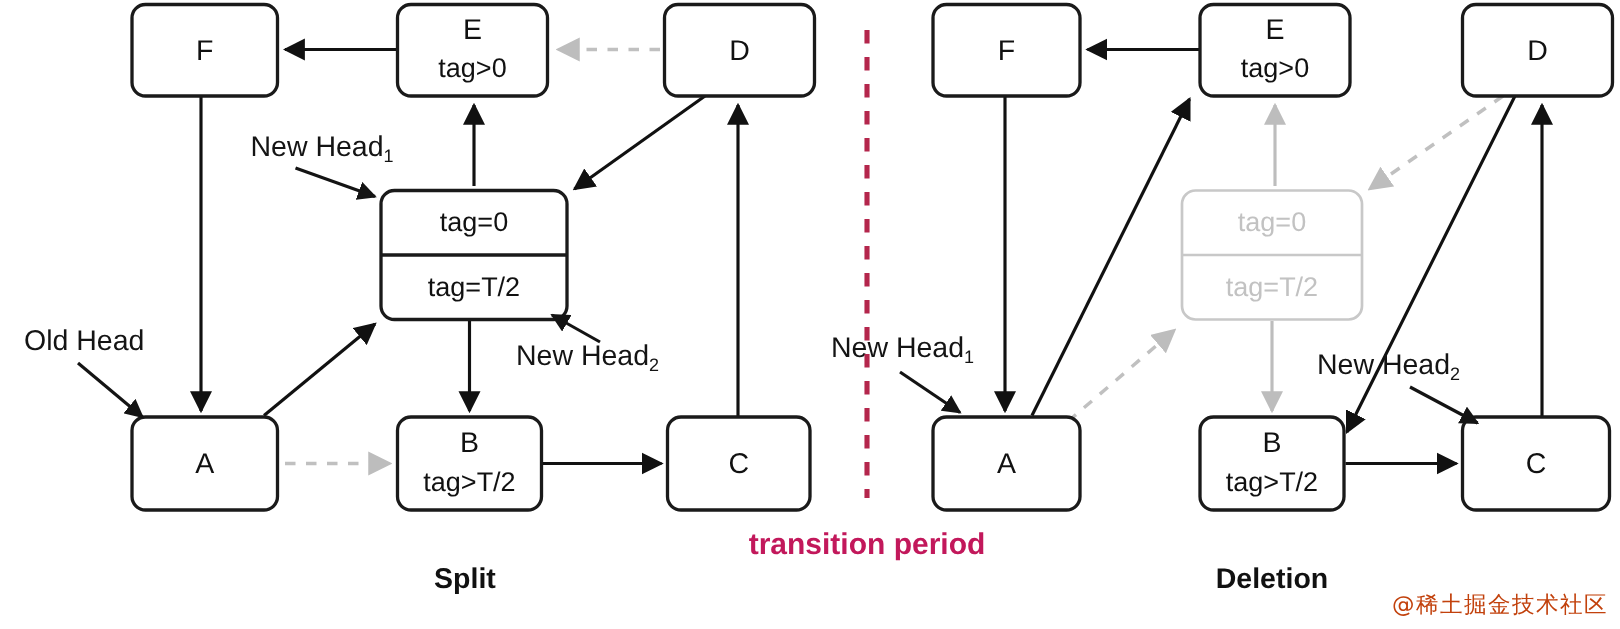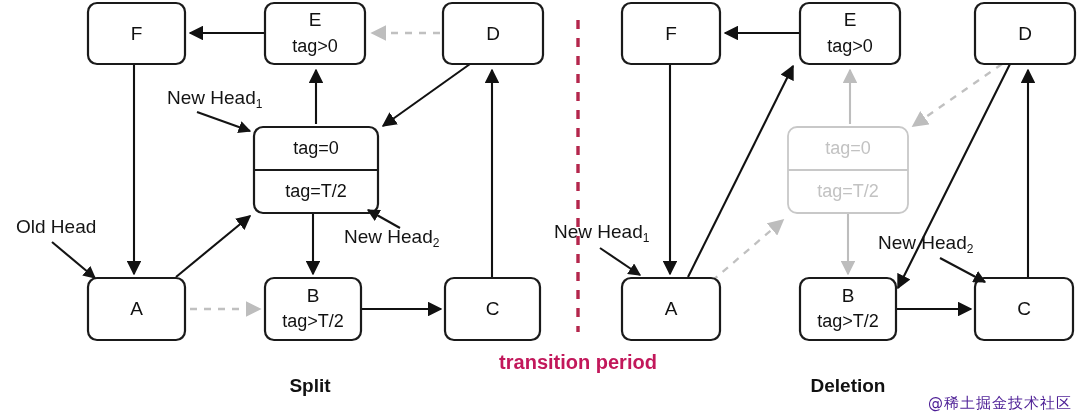--- a/index.html
+++ b/index.html
@@ -15,21 +15,21 @@
   .node-label.faded,.node-sub.faded{fill:#c2c2c2;}
   .edge{stroke:#111111;stroke-width:2.1;fill:none;}
   .edge.grey{stroke:#bdbdbd;stroke-width:2.1;}
   .edge.dashed{stroke:#c0c0c0;stroke-width:2.3;stroke-dasharray:7 7;}
   .edge.plain{stroke:#111111;stroke-width:2.1;}
   .annot{font-family:"Liberation Sans",sans-serif;font-size:19px;fill:#141414;}
   .annot .sub{font-size:12px;}
   .caption{font-family:"Liberation Sans",sans-serif;font-size:19px;font-weight:bold;fill:#111111;text-anchor:middle;}
   .transition-label{font-family:"Liberation Sans",sans-serif;font-size:20px;font-weight:bold;fill:#c2185b;text-anchor:middle;}
   .split-line{stroke:#b4264c;stroke-width:3.4;stroke-dasharray:9 9;stroke-linecap:butt;}
-  .watermark{position:absolute;right:8px;bottom:6px;font-family:"DejaVu Sans",sans-serif;font-size:15px;color:#4c1d95;letter-spacing:1px;white-space:nowrap;}
+  .watermark{position:absolute;right:8px;bottom:6px;font-family:"DejaVu Sans",sans-serif;font-size:15px;color:#c2410c;letter-spacing:1px;white-space:nowrap;}
 </style>
 </head>
 <body>
 
 <div id="stage">
   <svg class="diagram" viewBox="0 0 1080 419">
     <defs>
       <marker id="arrow-black" viewBox="0 0 10 10" refX="9" refY="5" markerWidth="7" markerHeight="7" orient="auto-start-reverse">
         <path d="M 0 0 L 10 5 L 0 10 z" fill="#111111"></path>
       </marker>

